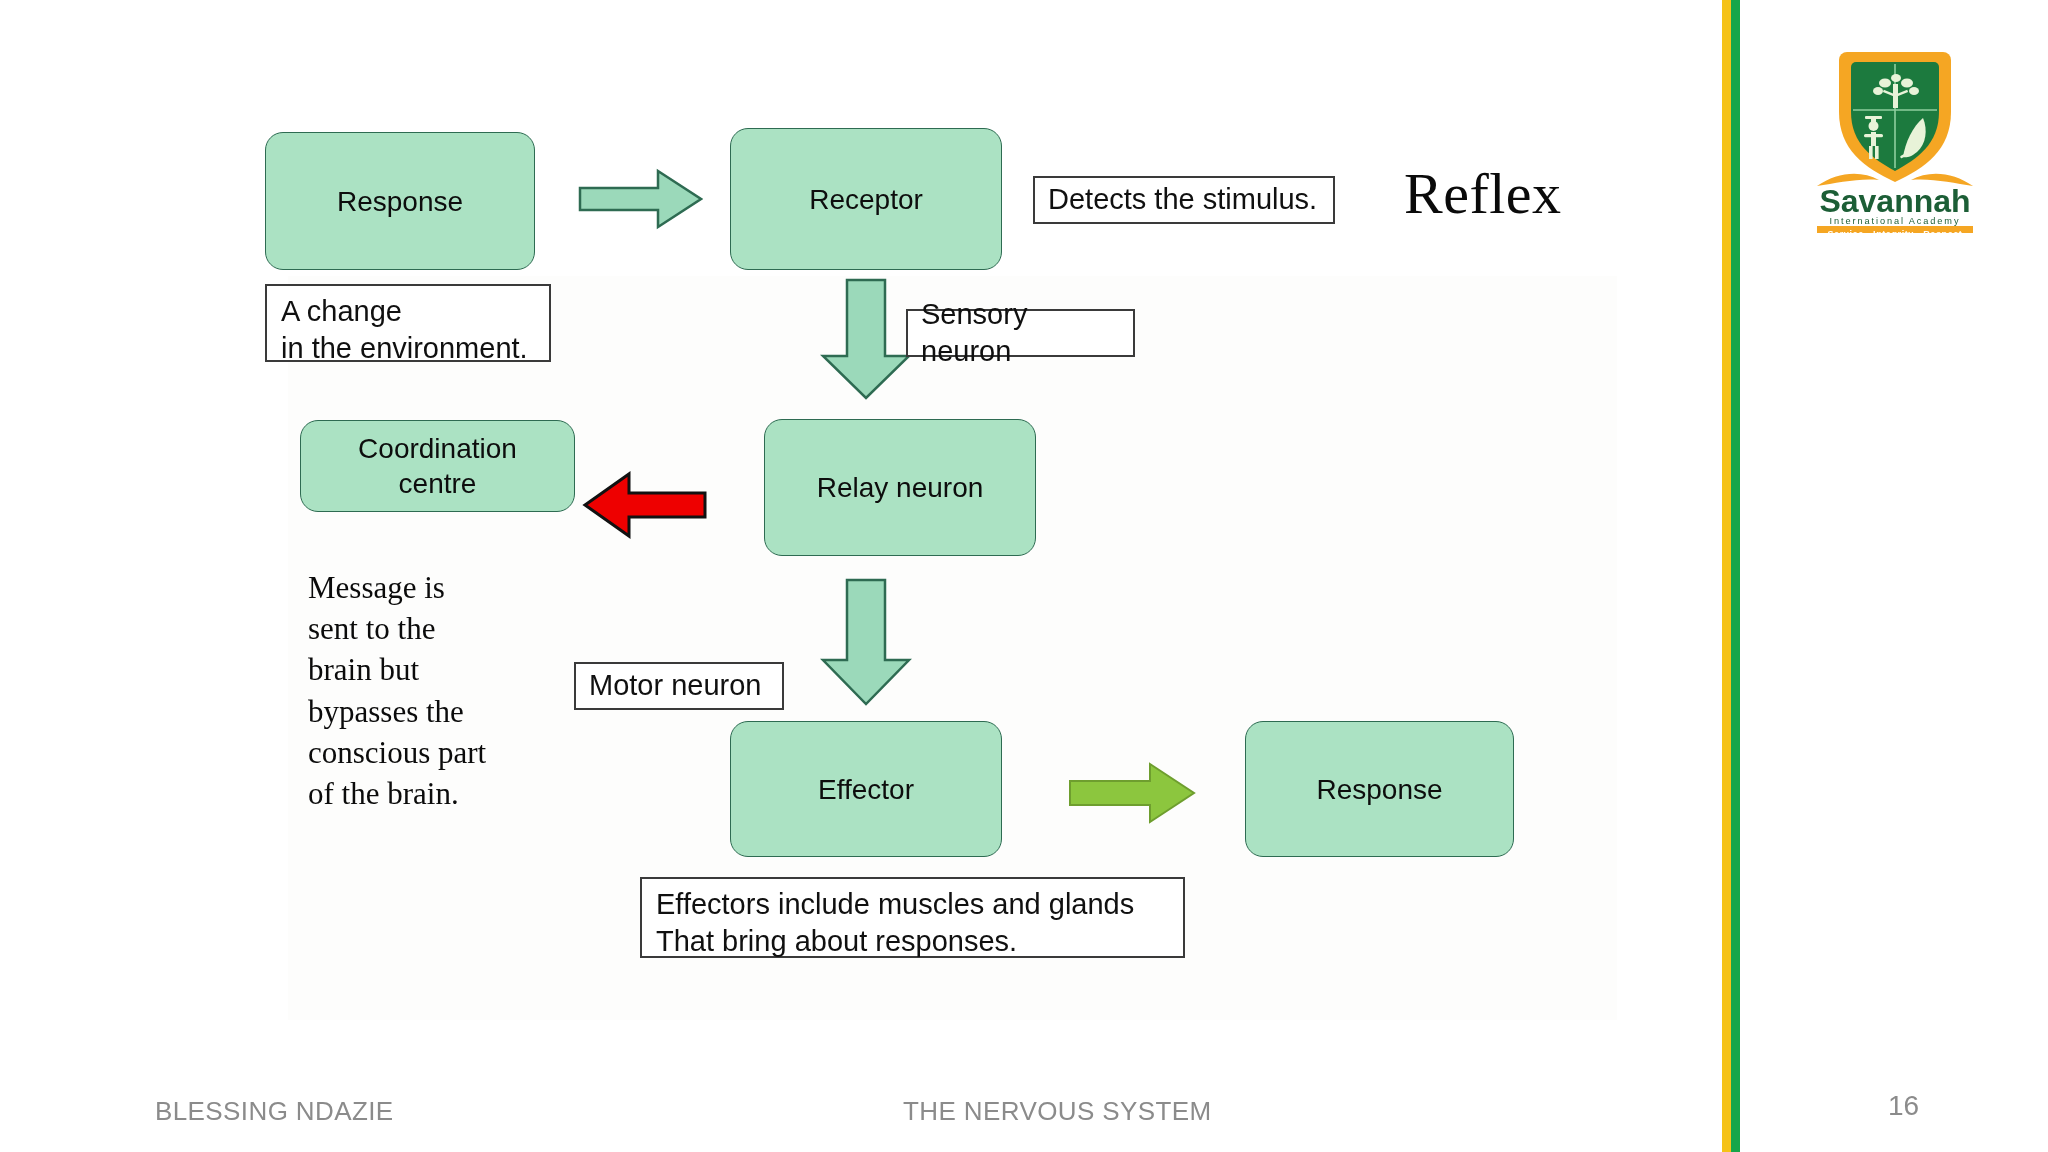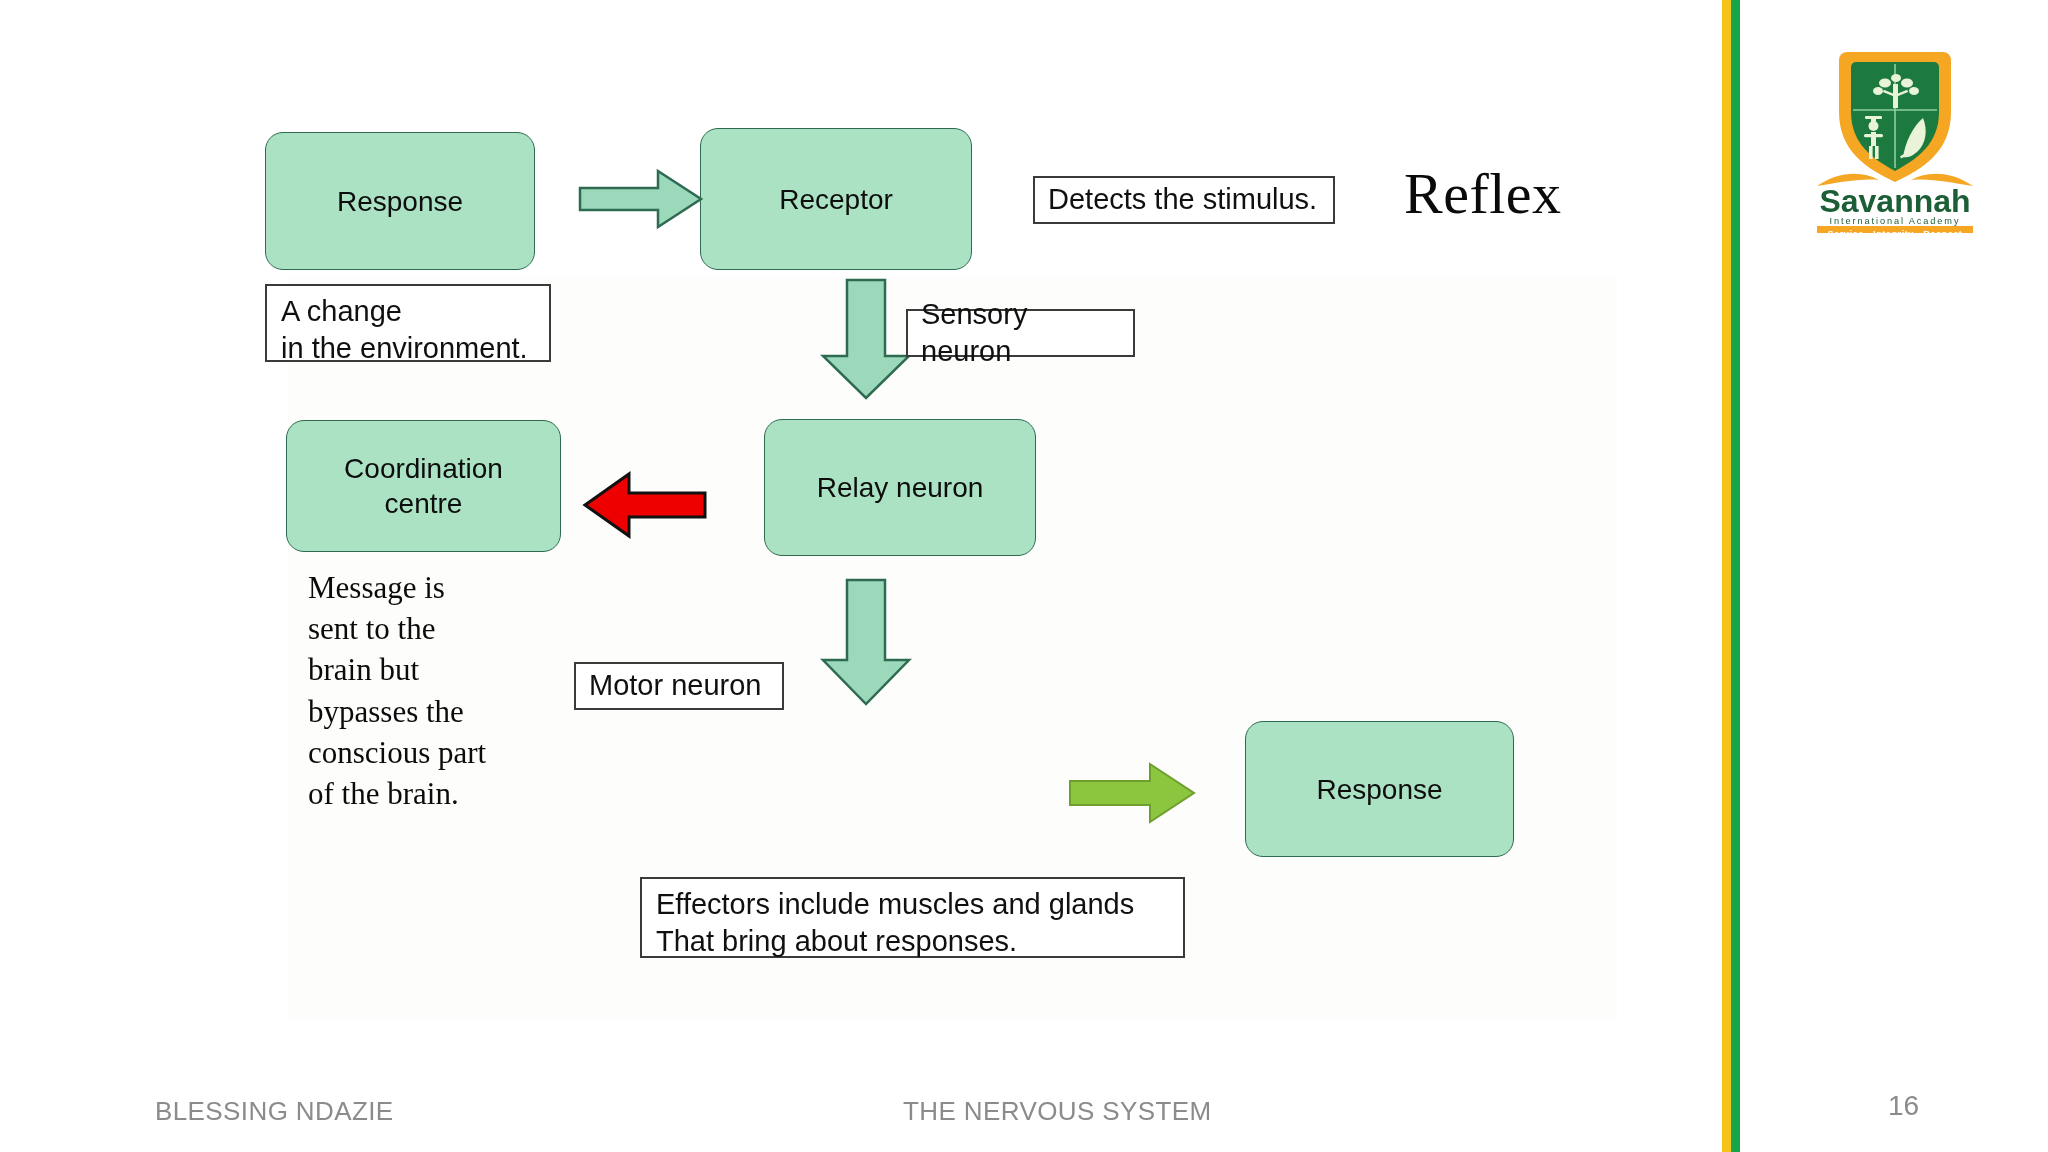--- a/index.html
+++ b/index.html
@@ -116,33 +116,36 @@
 <body>
 
 <div id="slide">
 
   <div class="diagram-canvas"></div>
 
   <div class="procbox" style="left:265px; top:132px; width:270px; height:138px;">
     <span>Response</span>
   </div>
 
-  <div class="procbox" style="left:700px; top:128px; width:272px; height:142px;">
+  <div class="procbox" style="left:730px; top:128px; width:272px; height:142px;">
     <span>Receptor</span>
   </div>
 
-  <div class="procbox" style="left:286px; top:420px; width:275px; height:132px;">
+  <div class="procbox" style="left:300px; top:420px; width:275px; height:92px;">
     <span style="white-space:pre-line;">Coordination
 centre</span>
   </div>
 
   <div class="procbox" style="left:730px; top:419px; width:272px; height:137px;margin-left:34px;">
     <span>Relay neuron</span>
   </div>
 
+  <div class="procbox" style="left:730px; top:721px; width:272px; height:136px;">
+    <span>Effector</span>
+  </div>
 
   <div class="procbox" style="left:1245px; top:721px; width:269px; height:136px;">
     <span>Response</span>
   </div>
 
   <div class="arrow" style="left:578px; top:168px; width:125px; height:62px;">
     <svg viewBox="0 0 125 62" preserveAspectRatio="none" aria-hidden="true">
       <polygon points="2,20 80,20 80,3 123,31 80,59 80,42 2,42" fill="#9BD9BA" stroke="#2E6B52" stroke-width="2.5" stroke-linejoin="miter"></polygon>
     </svg>
   </div>

